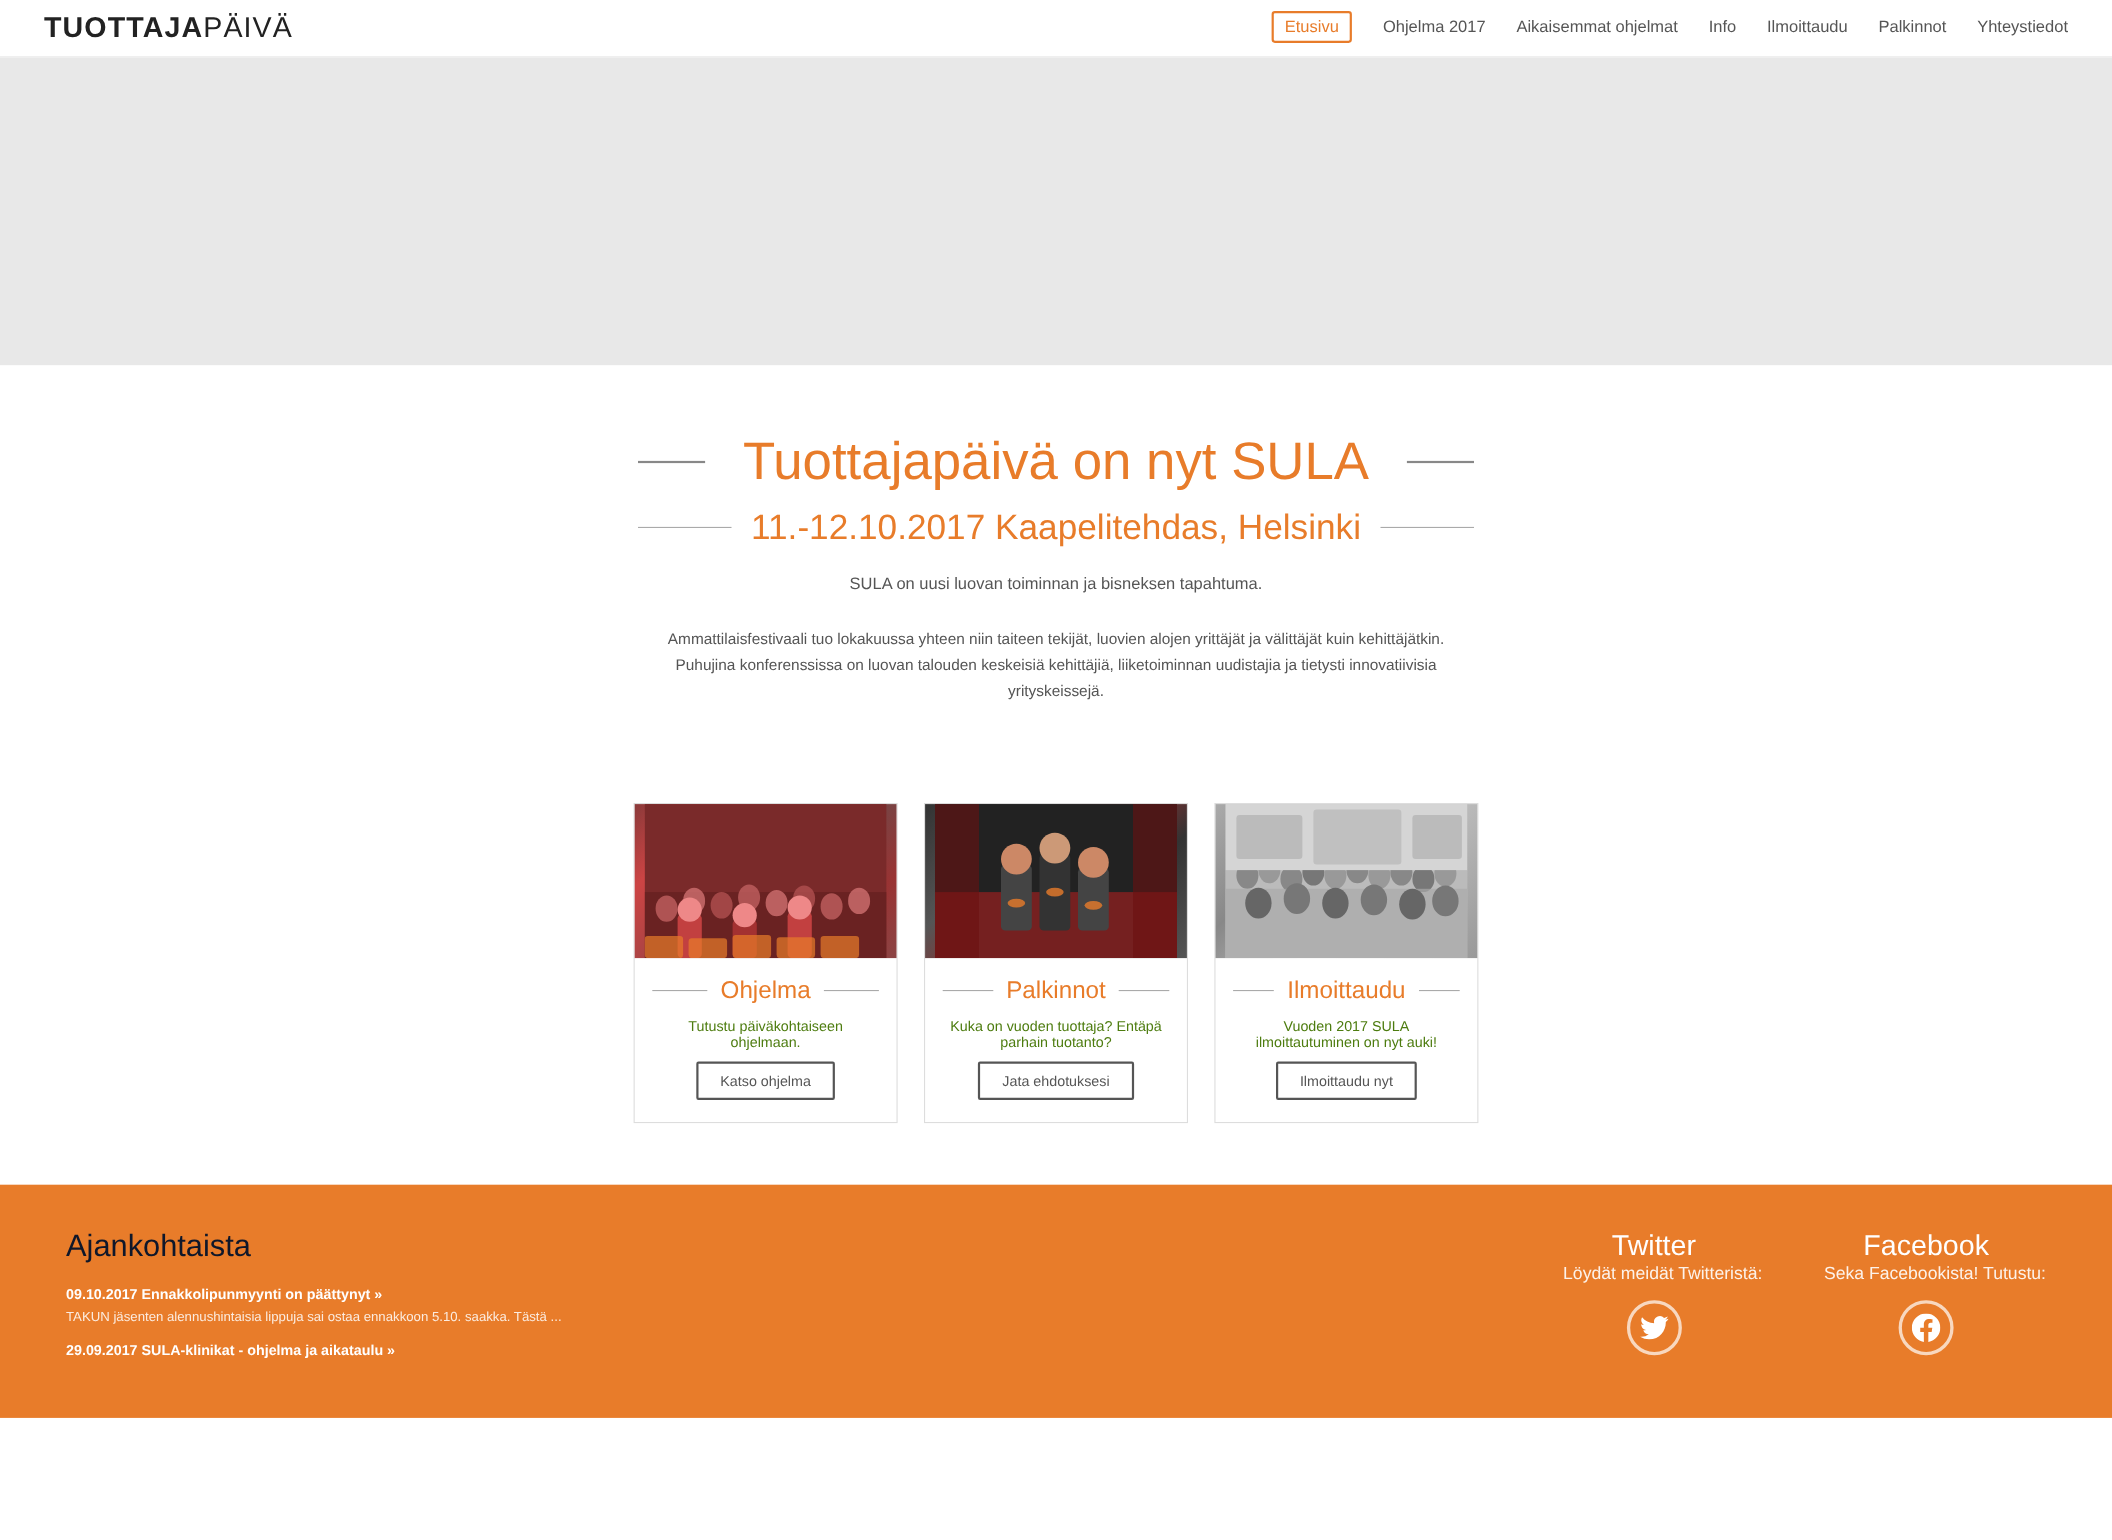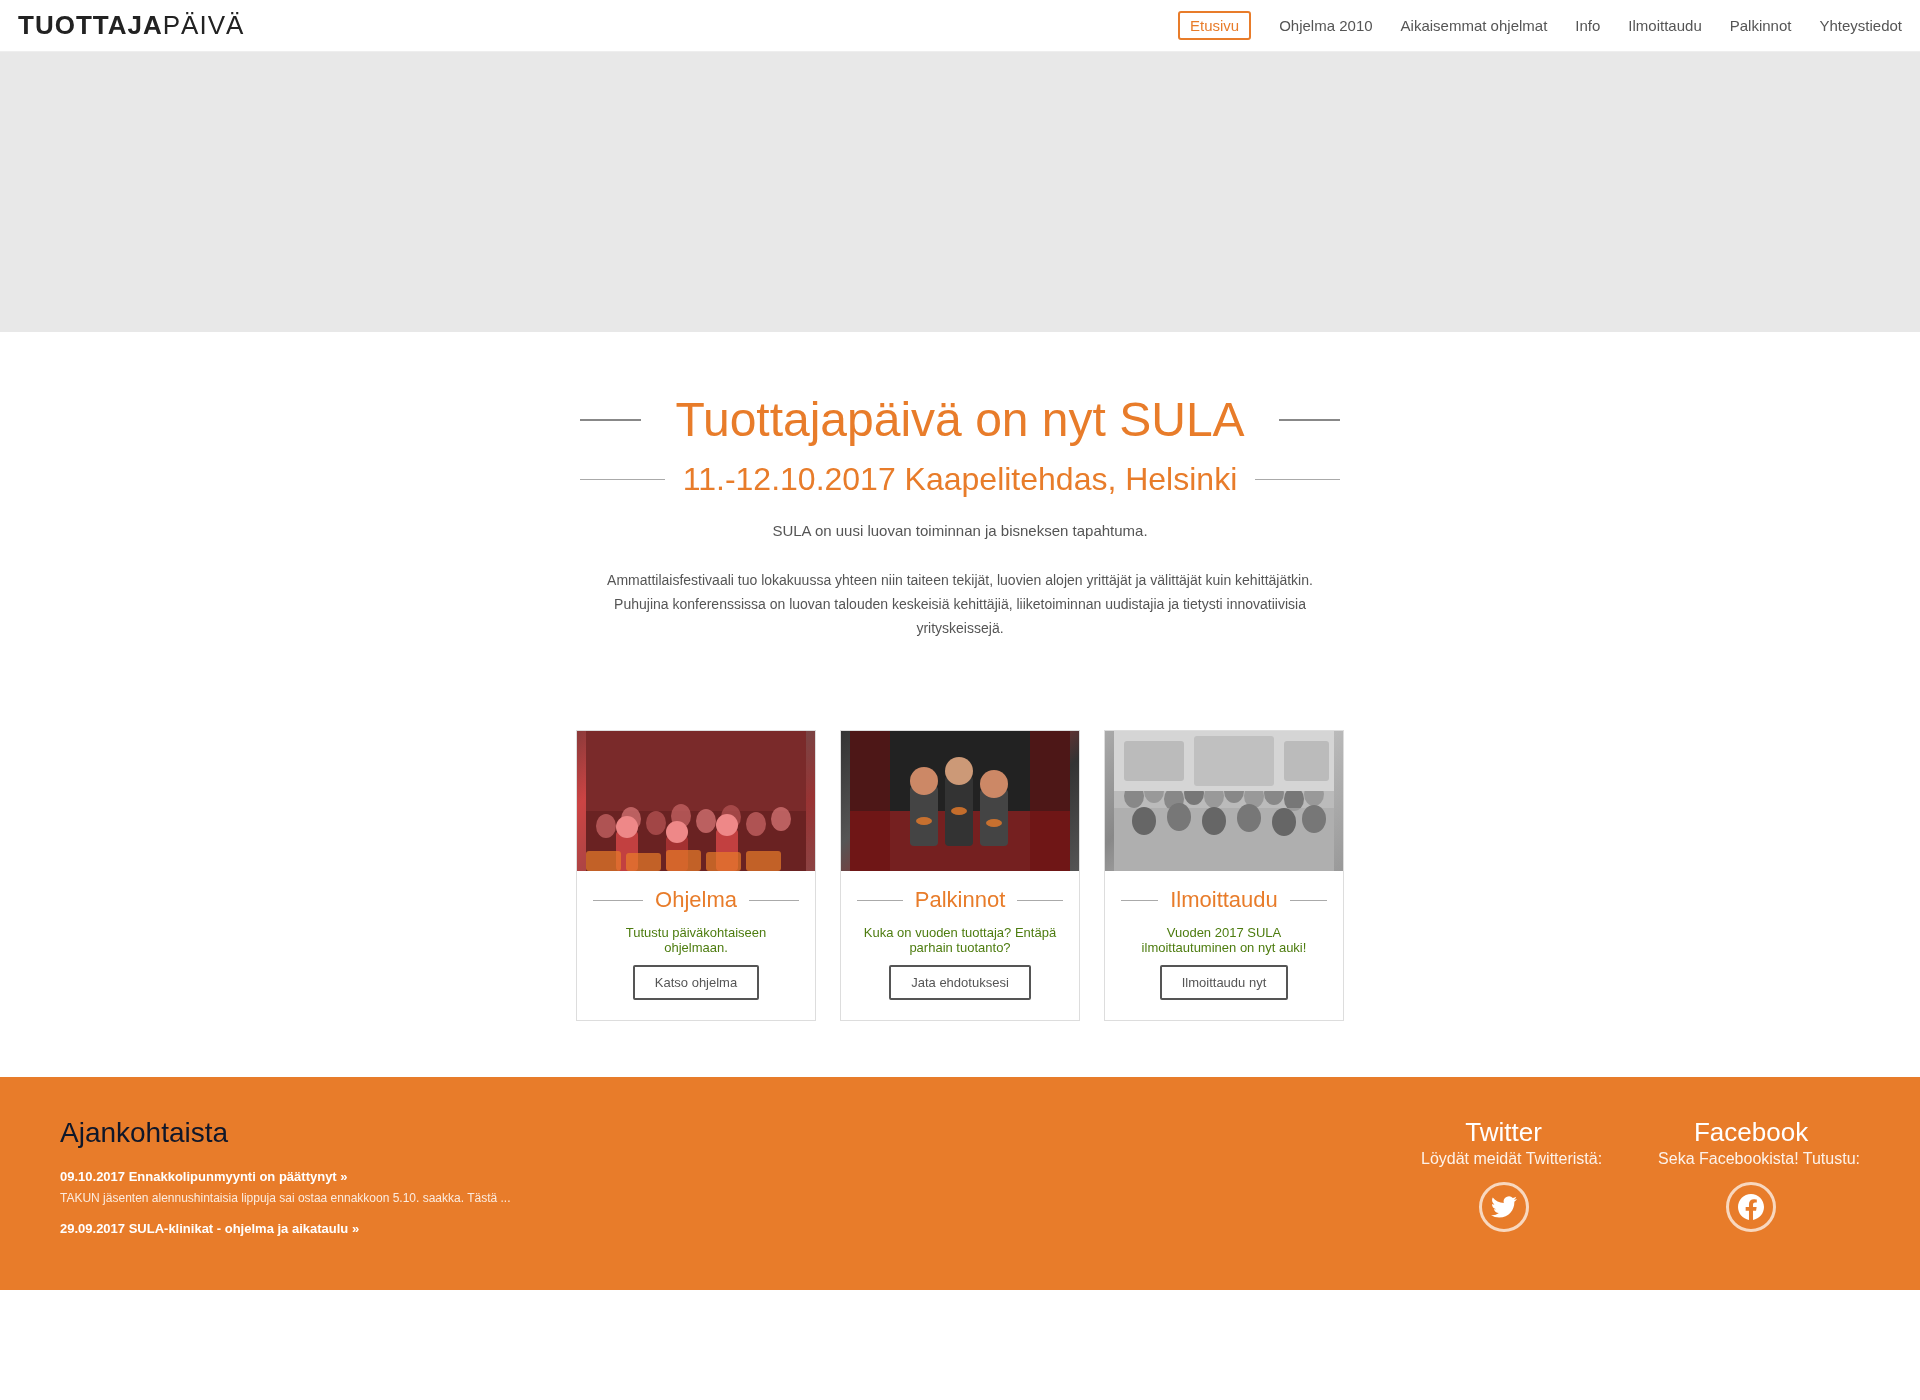--- a/index.html
+++ b/index.html
@@ -1,22 +1,22 @@
 <!DOCTYPE html>
 <html><head>
   <meta charset="utf-8">
   <style>
     * { box-sizing: border-box; margin: 0; padding: 0; }
     body { font-family: Arial, sans-serif; color: #333; background: #fff; }
 
     
     .header {
       display: flex;
-      align-items: center;
-      padding: 10px 18px;
+      align-items: flex-start;
+      padding: 10px 40px;
       background: #fff;
       border-bottom: 1px solid #eee;
       position: relative;
       z-index: 10;
     }
     .logo-container {
       flex-shrink: 0;
       margin-right: 40px;
     }
     .logo-text {
@@ -261,21 +261,21 @@
 <body>
 
 <header class="header">
   <div class="logo-container">
     <div class="logo-text">
       <strong>TUOTTAJA</strong><span>PÄIVÄ</span>
     </div>
   </div>
   <nav>
     <a href="#" class="active">Etusivu</a>
-    <a href="#">Ohjelma 2010</a>
+    <a href="#">Ohjelma 2017</a>
     <a href="#">Aikaisemmat ohjelmat</a>
     <a href="#">Info</a>
     <a href="#">Ilmoittaudu</a>
     <a href="#">Palkinnot</a>
     <a href="#">Yhteystiedot</a>
   </nav>
 </header>
 
 <div class="hero-banner"></div>
 

